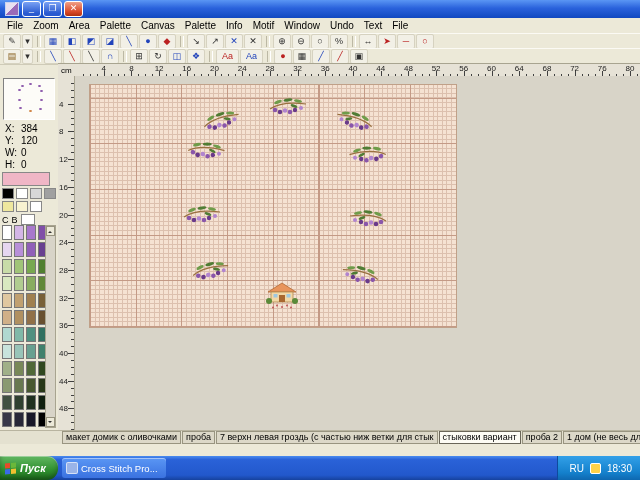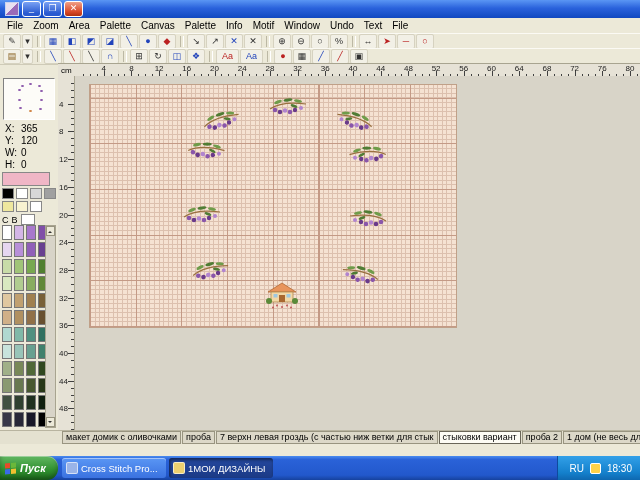--- a/index.html
+++ b/index.html
@@ -355,21 +355,21 @@
         <div class="pdot" style="left: 33.72px; top: 5.6px; background: rgb(138, 86, 170);"></div>
         <div class="pdot" style="left: 14.48px; top: 10.1px; background: rgb(138, 86, 170);"></div>
         <div class="pdot" style="left: 35.54px; top: 10.7px; background: rgb(138, 86, 170);"></div>
         <div class="pdot" style="left: 13.96px; top: 19.7px; background: rgb(138, 86, 170);"></div>
         <div class="pdot" style="left: 35.54px; top: 20.3px; background: rgb(138, 86, 170);"></div>
         <div class="pdot" style="left: 15.13px; top: 28.1px; background: rgb(138, 86, 170);"></div>
         <div class="pdot" style="left: 34.5px; top: 28.7px; background: rgb(138, 86, 170);"></div>
         <div class="pdot" style="left: 24.62px; top: 31.4px; background: rgb(208, 128, 64);"></div>
       </div>
     <div class="coords">
-      <div><span class="cl">X:</span><span>365</span></div>
+      <div><span class="cl">X:</span><span>384</span></div>
       <div><span class="cl">Y:</span><span>120</span></div>
       <div><span class="cl">W:</span><span>0</span></div>
       <div><span class="cl">H:</span><span>0</span></div>
     </div>
     <div class="palette">
       <div class="sel-swatch" id="selSwatch" style="background: rgb(240, 182, 198);"></div>
       <div class="prow" id="prowA">
           <div class="psw" style="background: rgb(0, 0, 0);"></div>
           <div class="psw" style="background: rgb(255, 255, 255);"></div>
           <div class="psw" style="background: rgb(216, 216, 216);"></div>
@@ -596,24 +596,20 @@
           <i style="background:#3a6ae8"></i>
           <i style="background:#f0c030"></i>
       </span>
       <span>Пуск</span>
     </div>
     <div class="taskapps" id="taskapps">
         <div class="tapp">
           <span class="tappicon" style="background: rgb(154, 180, 232);"></span>
           <span>Cross Stitch Pro...</span>
         </div>
-        <div class="tapp active">
-          <span class="tappicon" style="background: rgb(236, 208, 112);"></span>
-          <span>1МОИ ДИЗАЙНЫ</span>
-        </div>
       </div>
     <div class="tray">
       <span>RU</span>
       <span class="tray-icon"></span>
       <span>18:30</span>
     </div>
   </div>
 
 </div>
 

